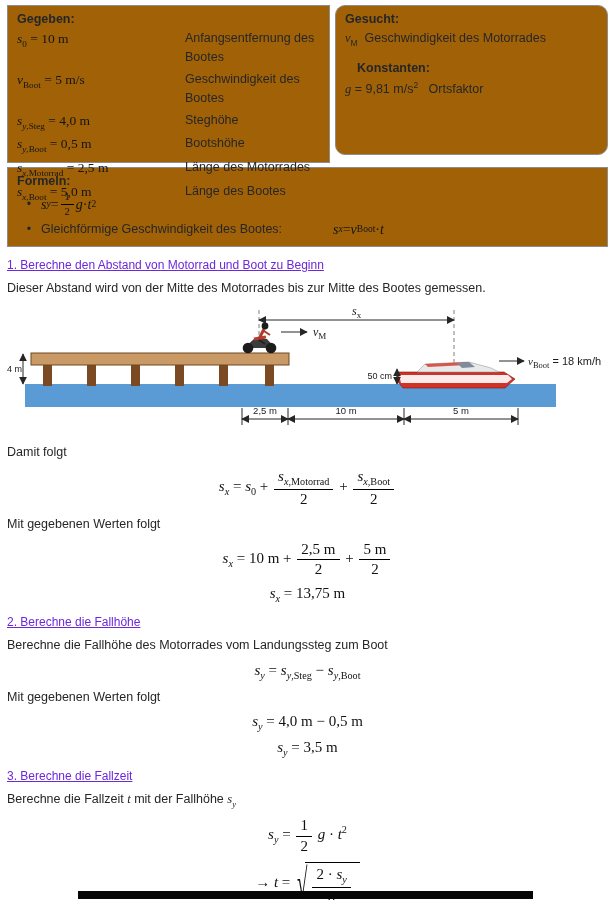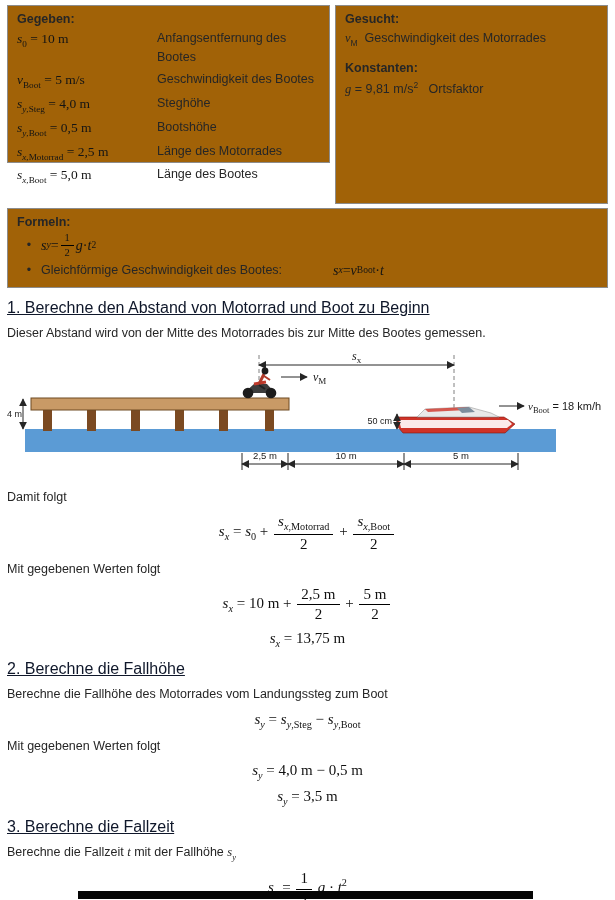--- a/index.html
+++ b/index.html
@@ -2,39 +2,39 @@
 <html><head>
 <meta charset="utf-8">
 <style>
   html,body{margin:0;padding:0;background:#ffffff;}
   .page{position:relative;width:615px;height:900px;background:#fff;overflow:hidden;
         font-family:"Liberation Sans","DejaVu Sans",sans-serif;font-size:12.5px;color:#262626;
         box-sizing:border-box;padding:5px 7px;}
   .top{display:flex;gap:5px;}
   .box{border:1px solid #8c8c8c;padding:5px 9px;box-sizing:border-box;background:#a16207;}
   .given-box{width:323px;height:158px;}
-  .sought-box{flex:1;height:199px;}
+  .sought-box{flex:1;height:150px;border-radius:10px;}
   .box-title{font-weight:bold;margin:1px 0 3px;}
-  .grow{display:flex;margin:2px 0;line-height:1.55;}
+  .grow{display:flex;margin:2px 0;line-height:1.55;gap:28px;}
   .sym{width:140px;font-family:"Liberation Serif","DejaVu Serif",serif;font-size:13.5px;color:#141414;}
   .desc{flex:1;}
   .sought-item{margin:3px 0 12px;line-height:1.5;}
-  .konst-title{font-weight:bold;margin:8px 0 4px;}
+  .konst-title{font-weight:bold;margin:8px 12px 4px;}
   .konst-item{line-height:1.5;}
   .formeln-box{margin-top:4px;}
   .fline{display:flex;align-items:center;margin:1px 0;line-height:1.5;}
   .fline::before{content:"•";flex:0 0 24px;text-align:center;}
   .fl-label{width:292px;}
   .fl-formula{font-family:"Liberation Serif","DejaVu Serif",serif;font-size:14px;color:#141414;
               display:inline-flex;align-items:center;}
   .fl-formula .fr{font-size:10.5px;}
   i{font-family:"Liberation Serif","DejaVu Serif",serif;font-style:italic;}
   sub{font-size:68%;}
   sup{font-size:68%;}
-  .sec-h{margin:11px 0 0;font-size:16px;font-weight:normal;text-decoration:underline;color:#0f172a;}
+  .sec-h{margin:11px 0 0;font-size:12px;font-weight:normal;text-decoration:underline;color:#6d28d9;}
   .para{margin:8px 0 6px;line-height:1.4;}
   .formula{display:block;text-align:center;font-family:"Liberation Serif","DejaVu Serif",serif;
            font-size:15px;color:#101010;margin:7px 0;}
   .fr{display:inline-block;vertical-align:middle;text-align:center;margin:0 2px;}
   .fr .nu{display:block;padding:0 4px 1px;border-bottom:1px solid #000;line-height:1.15;}
   .fr .de{display:block;padding:1px 4px 0;line-height:1.15;}
   .sqrt{display:inline-flex;align-items:center;vertical-align:middle;}
   .sq-rad{display:inline-block;font-style:normal;font-size:19px;line-height:1;
           transform:scaleY(2.15);transform-origin:55% 52%;margin:0 -2px 0 3px;}
   .sq-body{display:inline-block;border-top:1.2px solid #000;padding:3px 7px 0 5px;}

